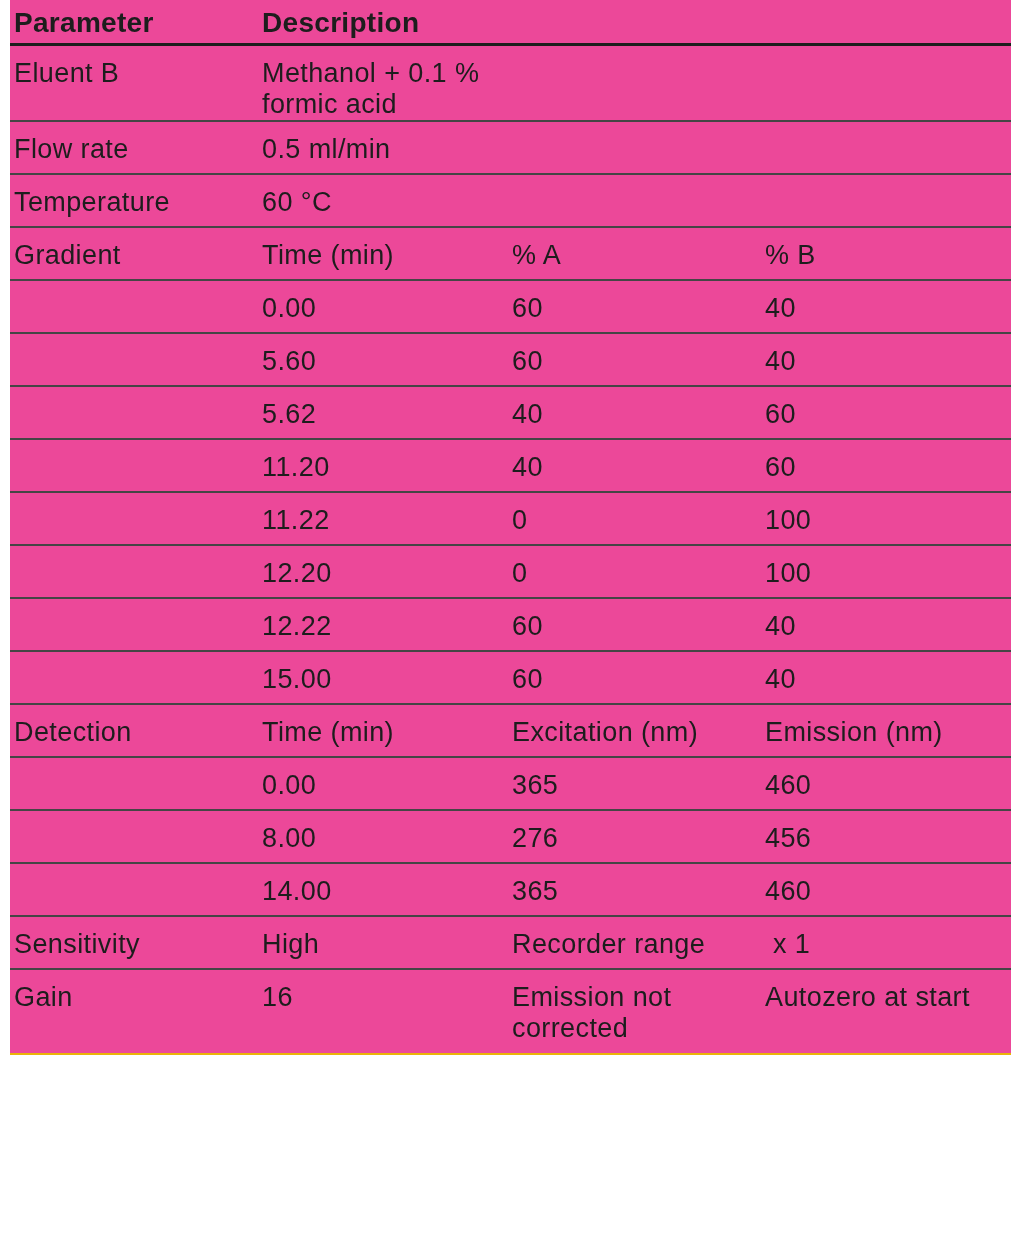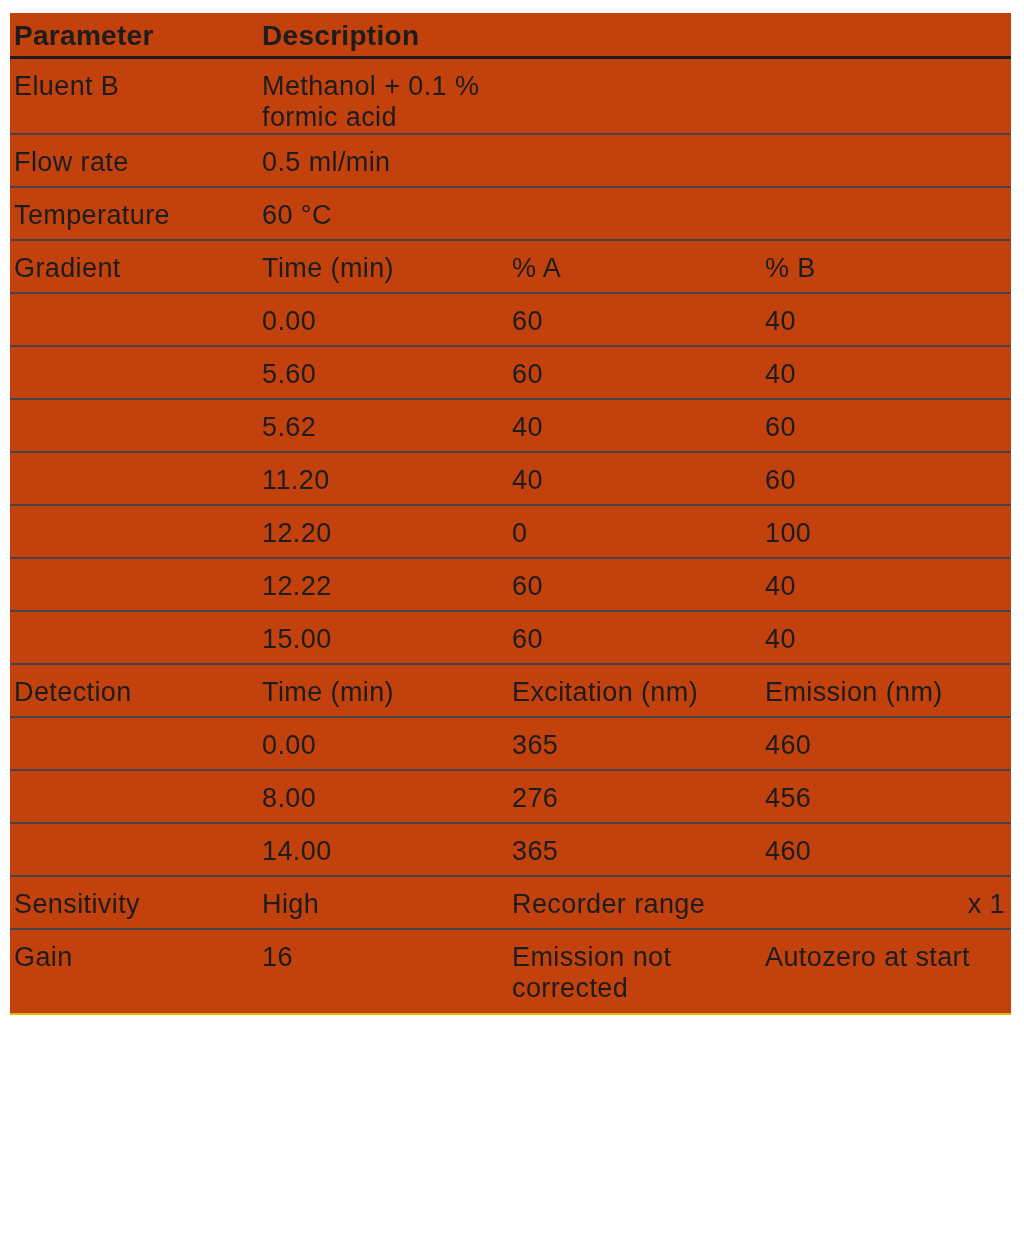--- a/index.html
+++ b/index.html
@@ -7,22 +7,22 @@
     width: 1024px;
     background: #ffffff;
     font-family: "Liberation Sans", sans-serif;
   }
   body { height: 1251px; overflow: hidden; }
 
   table.params {
     border-collapse: collapse;
     table-layout: fixed;
     width: 1001px;
-    margin: 13px 0 0 10px;
-    background: #c2410c;
+    margin: 0 0 0 10px;
+    background: #ec4899;
   }
 
   col.c1 { width: 248px; }
   col.c2 { width: 250px; }
   col.c3 { width: 253px; }
   col.c4 { width: 250px; }
 
   th, td {
     text-align: left;
     vertical-align: top;
@@ -47,21 +47,21 @@
   tbody td {
     height: 53px;
     border-bottom: 2px solid #454545;
   }
 
   tbody tr.row-last td {
     height: 85px;
     border-bottom: 2px solid #eab308;
   }
 
-  td.indent-sm { padding-left: 12px; text-align: right; }
+  td.indent-sm { padding-left: 12px; }
 </style>
 </head>
 <body>
 
 <table class="params">
   <colgroup>
     <col class="c1">
       <col class="c2">
       <col class="c3">
       <col class="c4">
@@ -118,20 +118,26 @@
       <td>60</td>
     </tr>
     <tr>
       <td></td>
       <td>11.20</td>
       <td>40</td>
       <td>60</td>
     </tr>
     <tr>
       <td></td>
+      <td>11.22</td>
+      <td>0</td>
+      <td>100</td>
+    </tr>
+    <tr>
+      <td></td>
       <td>12.20</td>
       <td>0</td>
       <td>100</td>
     </tr>
     <tr>
       <td></td>
       <td>12.22</td>
       <td>60</td>
       <td>40</td>
     </tr>

